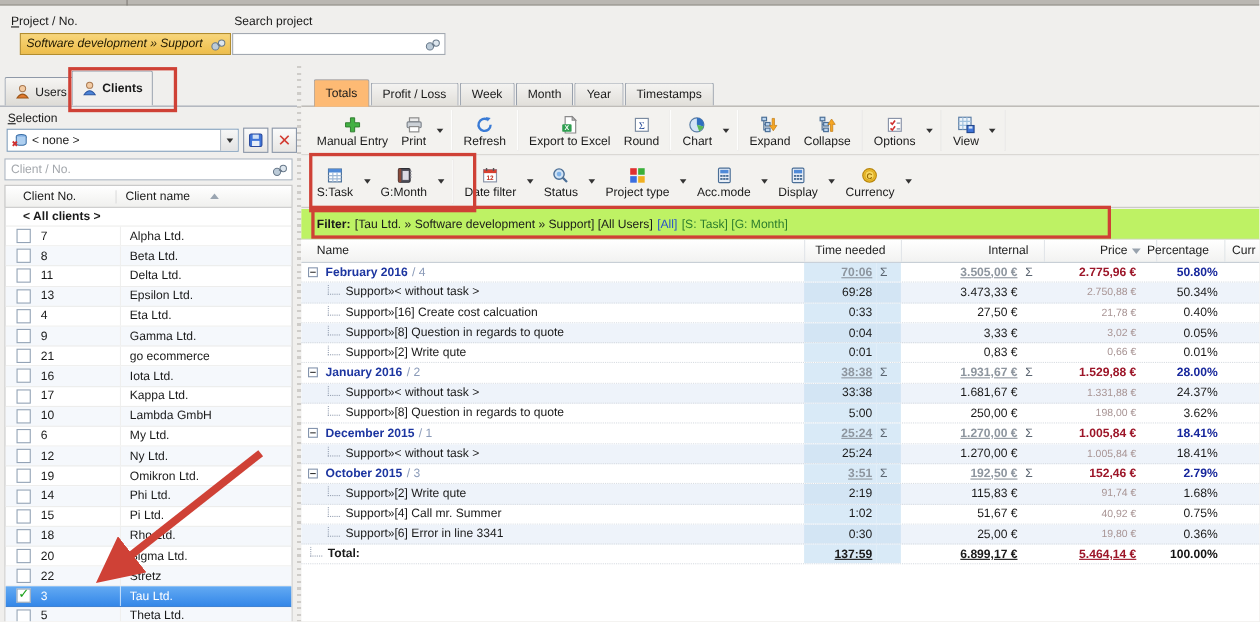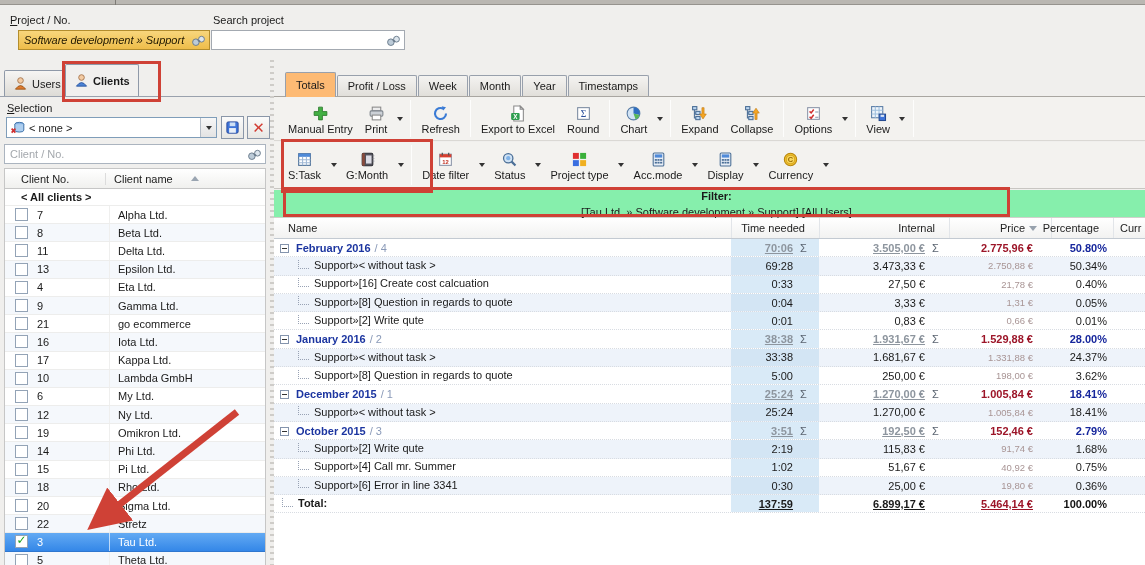--- a/index.html
+++ b/index.html
@@ -86,22 +86,22 @@
   #tb2 { top:82px; height:47px; border-bottom:1px solid #c8c6c2; }
   .tbgrp { display:flex; align-items:stretch; }
   .tbtn { display:flex; flex-direction:column; align-items:center; justify-content:center;
     padding:2px 6px 1px; white-space:nowrap; }
   .ticn { height:18px; display:flex; align-items:flex-end; }
   .ticn svg { width:17px; height:17px; }
   .tlbl { margin-top:1px; }
   .tdd { width:13px; display:flex; align-items:center; justify-content:center; }
   .tsep { width:1px; background:#c6c4c0; border-right:1px solid #fdfdfc; margin:3px 4px; }
   
-  .fbar { position:absolute; left:0; right:0; top:130px; height:28px; background:#86efac;
-    border-bottom:1px solid #d2d0cc; display:flex; align-items:center; padding-left:14px; gap:4px; white-space:nowrap;flex-direction:column; }
+  .fbar { position:absolute; left:0; right:0; top:130px; height:28px; background:#bef264;
+    border-bottom:1px solid #d2d0cc; display:flex; align-items:center; padding-left:14px; gap:4px; white-space:nowrap; }
   .fbar .fpre { font-weight:bold; }
   .fbar .fblue { color:#2a52c8; }
   .fbar .fgreen { color:#2d7d2d; }
   
   .ttable { position:absolute; left:0; right:0; top:158px; bottom:0; background:#fff; }
   .thead { display:grid; grid-template-columns:1fr 88px 130px 102px 62px 32px; height:21px;
     background:linear-gradient(#ffffff,#f2f2f1); border-bottom:1px solid #c3cad2; align-items:center; }
   .hcell { padding-right:14px; text-align:right; border-left:1px solid #e2e5e9; height:100%;
     display:flex; align-items:center; justify-content:flex-end; gap:4px; color:#222; }
   .hcell.first { border-left:none; justify-content:flex-start; padding-left:14px; }
@@ -729,21 +729,21 @@
           <div class="c-gap"></div>
           <div class="c-pct">0.40%</div>
           <div class="c-curr"></div>
         </div>
         <div class="trow t tint">
           <div class="c-name"><span class="twig"></span><span>Support»[8] Question in regards to quote</span></div>
           <div class="c-time bg-time">0:04</div>
           <div class="c-sig bg-sig"></div>
           <div class="c-int">3,33 €</div>
           <div class="c-sig"></div>
-          <div class="c-price">1,31 €</div>
+          <div class="c-price">3,02 €</div>
           <div class="c-gap"></div>
           <div class="c-pct">0.05%</div>
           <div class="c-curr"></div>
         </div>
         <div class="trow t">
           <div class="c-name"><span class="twig"></span><span>Support»[2] Write qute</span></div>
           <div class="c-time bg-time">0:01</div>
           <div class="c-sig bg-sig"></div>
           <div class="c-int">0,83 €</div>
           <div class="c-sig"></div>

